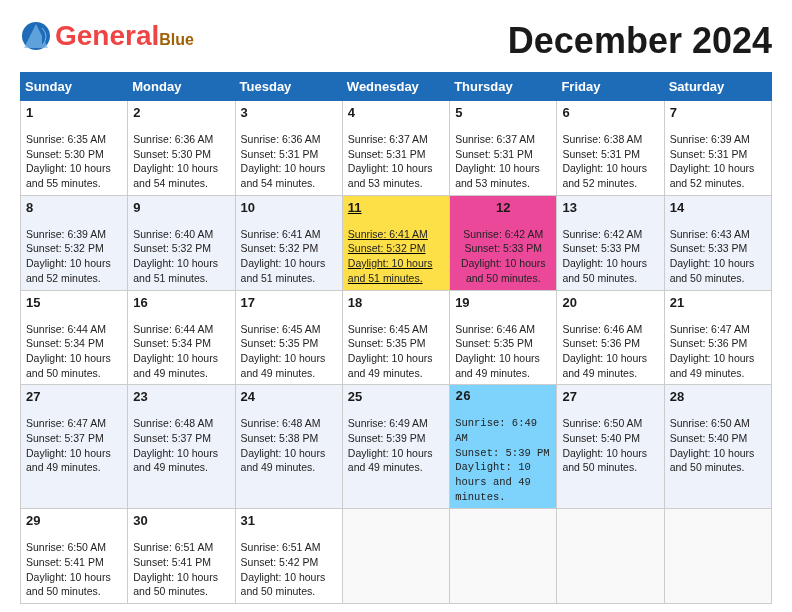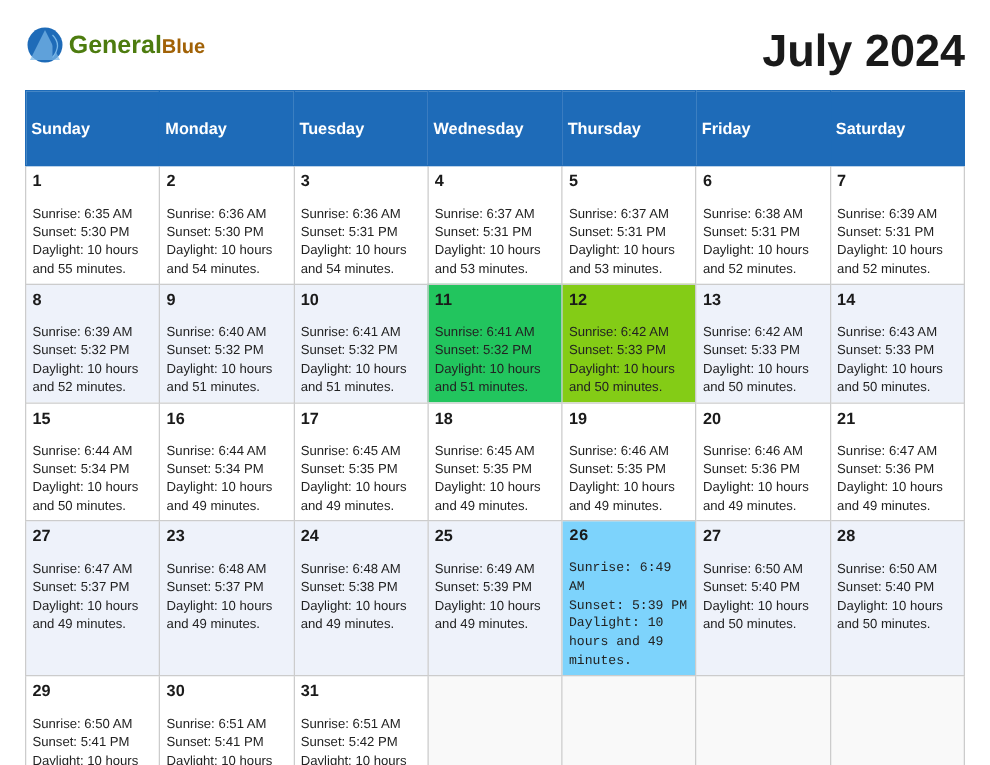--- a/index.html
+++ b/index.html
@@ -34,21 +34,21 @@
       color: #444;
     }
     .calendar {
       width: 100%;
       border-collapse: collapse;
       font-size: 11px;
     }
     .calendar th {
       background: #1e6bb8;
       color: #fff;
-      padding: 22px 4px;
+      padding: 6px 4px;
       text-align: left;
       font-size: 13px;
       font-weight: bold;
       border: 1px solid #1e6bb8;
     }
     .calendar td {
       vertical-align: top;
       padding: 4px 5px;
       border: 1px solid #ccc;
       width: 107px;
@@ -90,26 +90,26 @@
 
 <div class="header-area">
   <div class="logo">
     <div class="logo-wrapper">
       <svg class="logo-svg" width="32" height="32" viewBox="0 0 32 32">
         <circle cx="16" cy="16" r="14" fill="#1e6bb8"></circle>
         <polygon points="16,4 28,28 4,28" fill="#7ab8e8" opacity="0.7"></polygon>
         <path d="M22,8 Q30,16 22,26" fill="#1e6bb8" stroke="#7ab8e8" stroke-width="1"></path>
       </svg>
       <div>
-        <span style="font-size:20px;font-weight:bold;color:#4d7c0f;">General</span><span style="font-size:16px;font-weight:bold;color:#a16207;">Blue</span>
+        <span style="font-size:28px;font-weight:bold;color:#ef4444;">General</span><span style="font-size:16px;font-weight:bold;color:#a16207;">Blue</span>
       </div>
     </div>
   </div>
   <div class="title-area">
-    <div class="month-title">July 2024</div>
+    <div class="month-title">December 2024</div>
   </div>
 </div>
 
 <table class="calendar">
   <thead>
     <tr>
       <th>Sunday</th>
       <th>Monday</th>
       <th>Tuesday</th>
       <th>Wednesday</th>
@@ -195,29 +195,29 @@
         </div>
       </td>
         <td style="background: rgb(238, 242, 250);">
         <span class="day-num">10</span>
         <div class="day-info">
           Sunrise: 6:41 AM<br>
           Sunset: 5:32 PM<br>
           Daylight: 10 hours and 51 minutes.
         </div>
       </td>
-        <td style="background: #22c55e;">
+        <td style="background: #fde047; text-decoration: underline;">
         <span class="day-num">11</span>
         <div class="day-info">
           Sunrise: 6:41 AM<br>
           Sunset: 5:32 PM<br>
           Daylight: 10 hours and 51 minutes.
         </div>
       </td>
-        <td style="background: #84cc16;">
+        <td style="background: #ec4899; text-align: center;">
         <span class="day-num">12</span>
         <div class="day-info">
           Sunrise: 6:42 AM<br>
           Sunset: 5:33 PM<br>
           Daylight: 10 hours and 50 minutes.
         </div>
       </td>
         <td style="background: rgb(238, 242, 250);">
         <span class="day-num">13</span>
         <div class="day-info">

